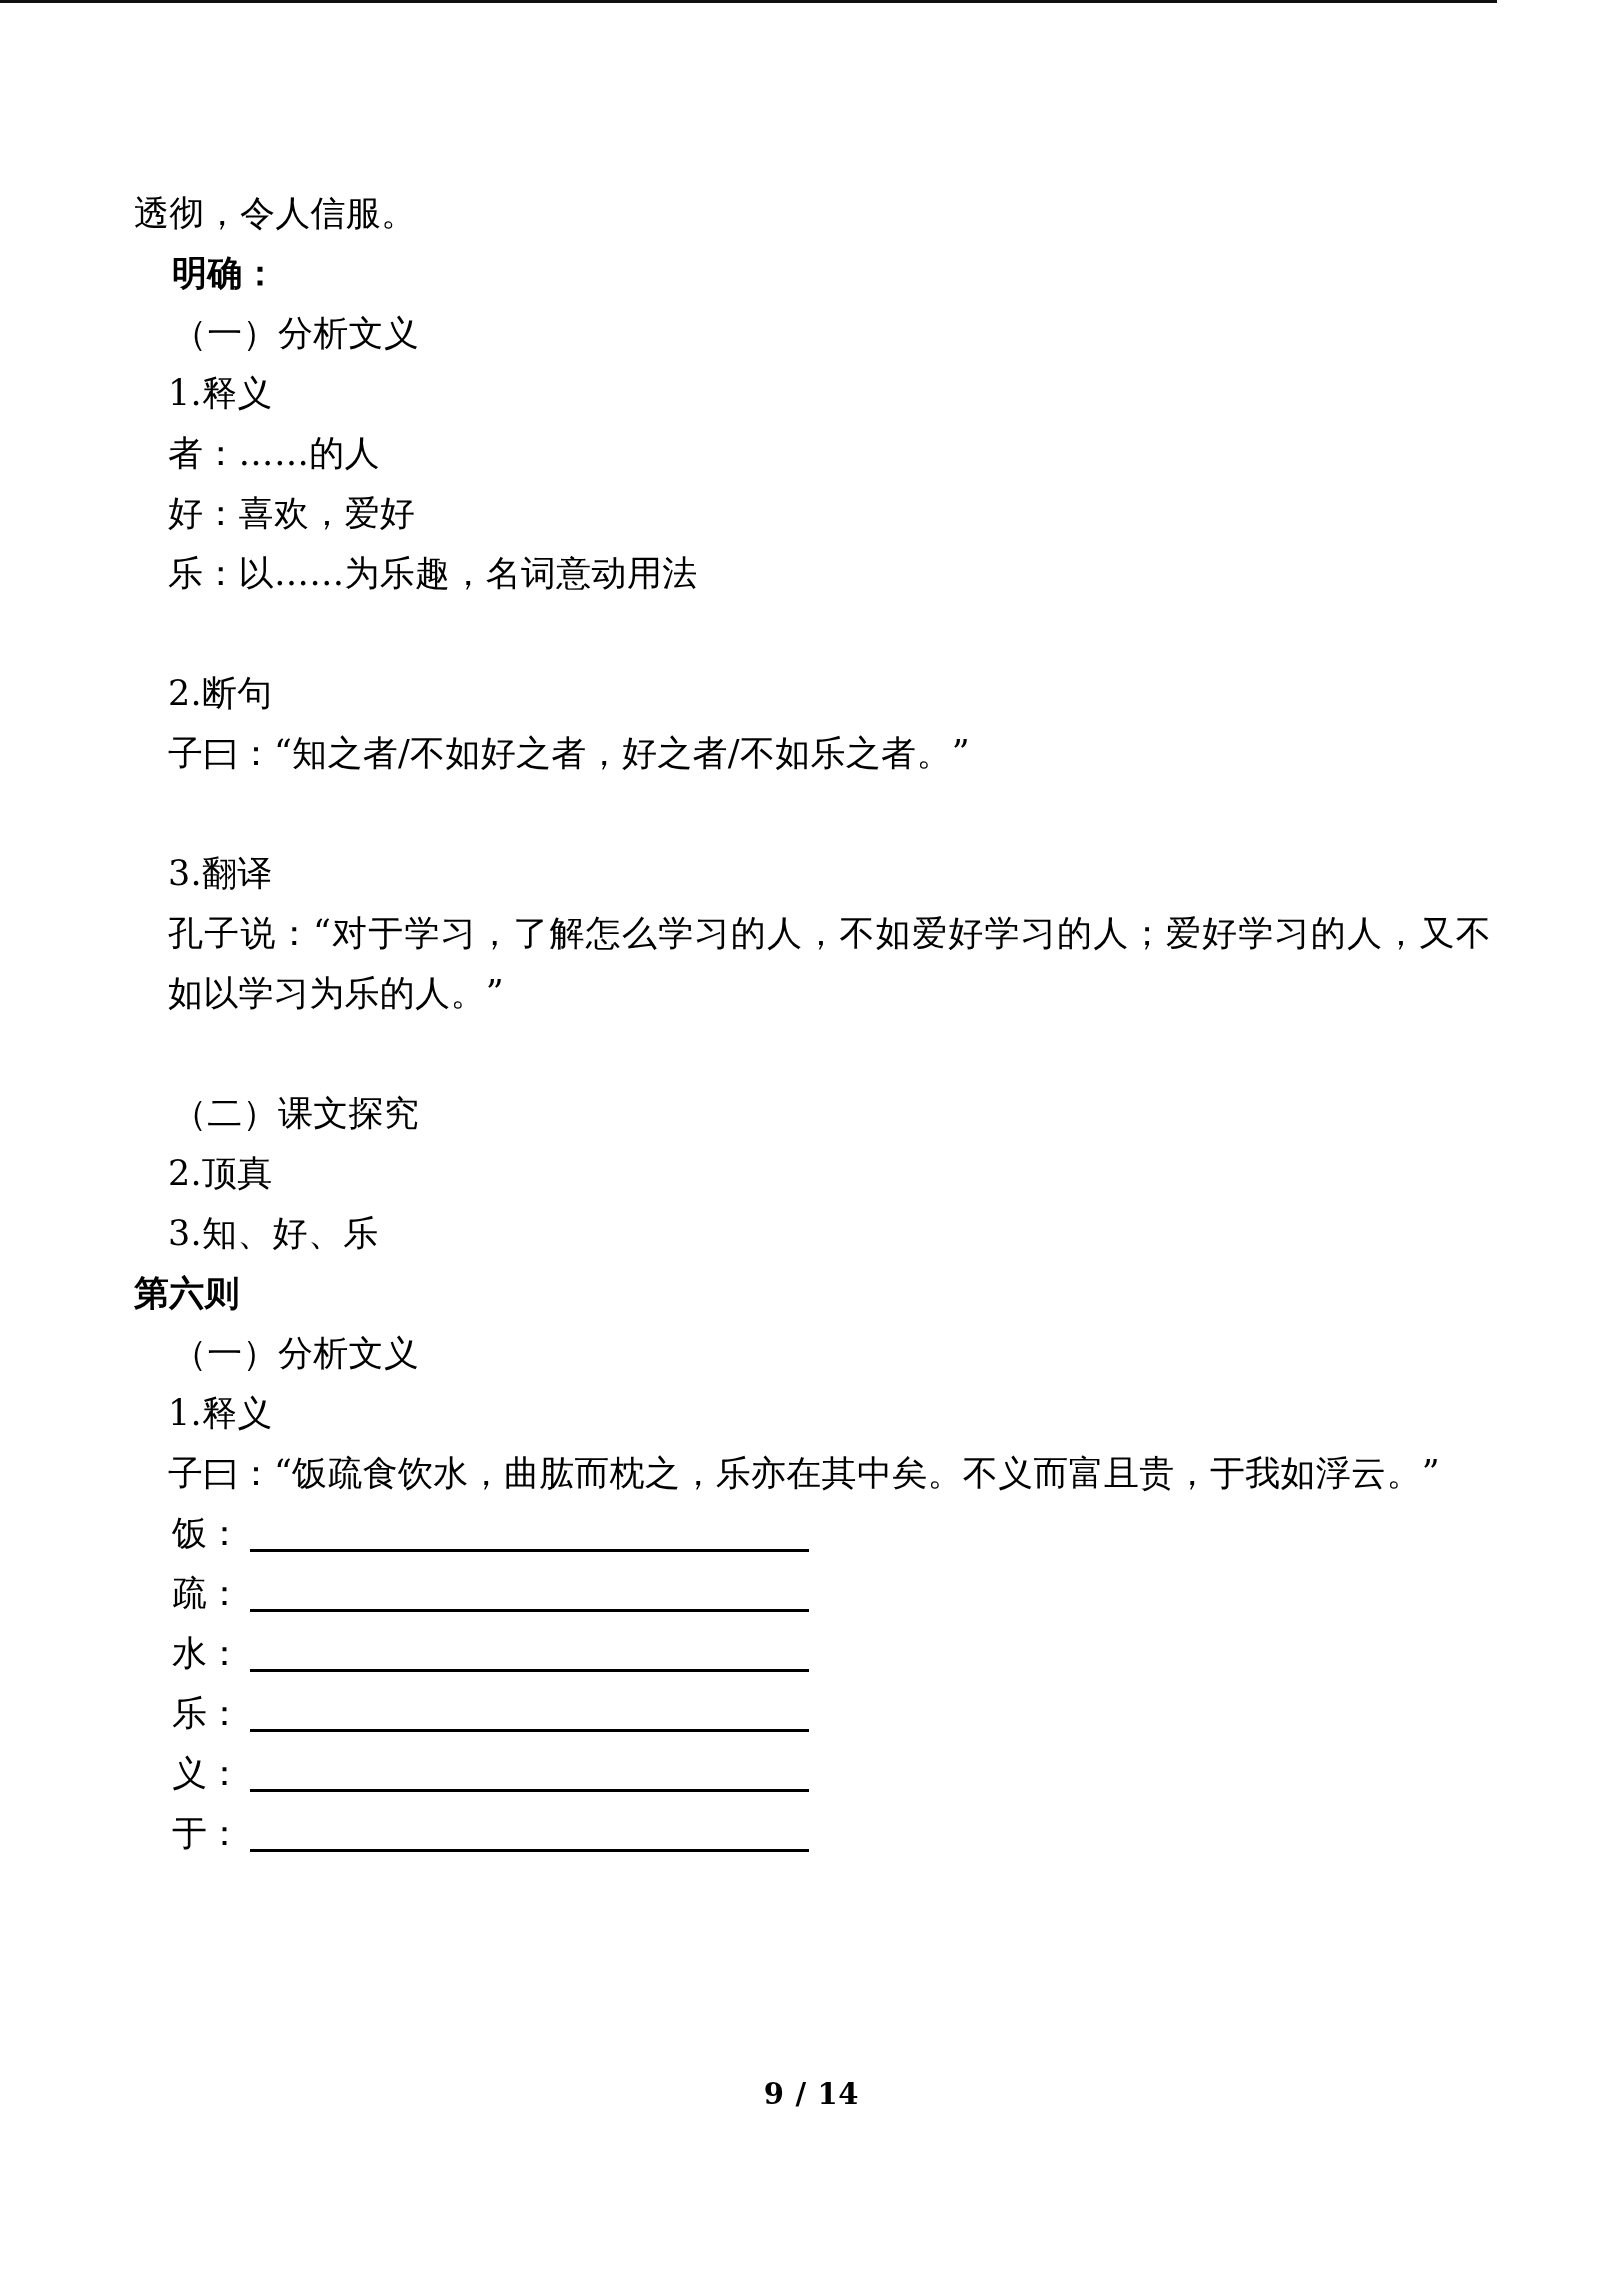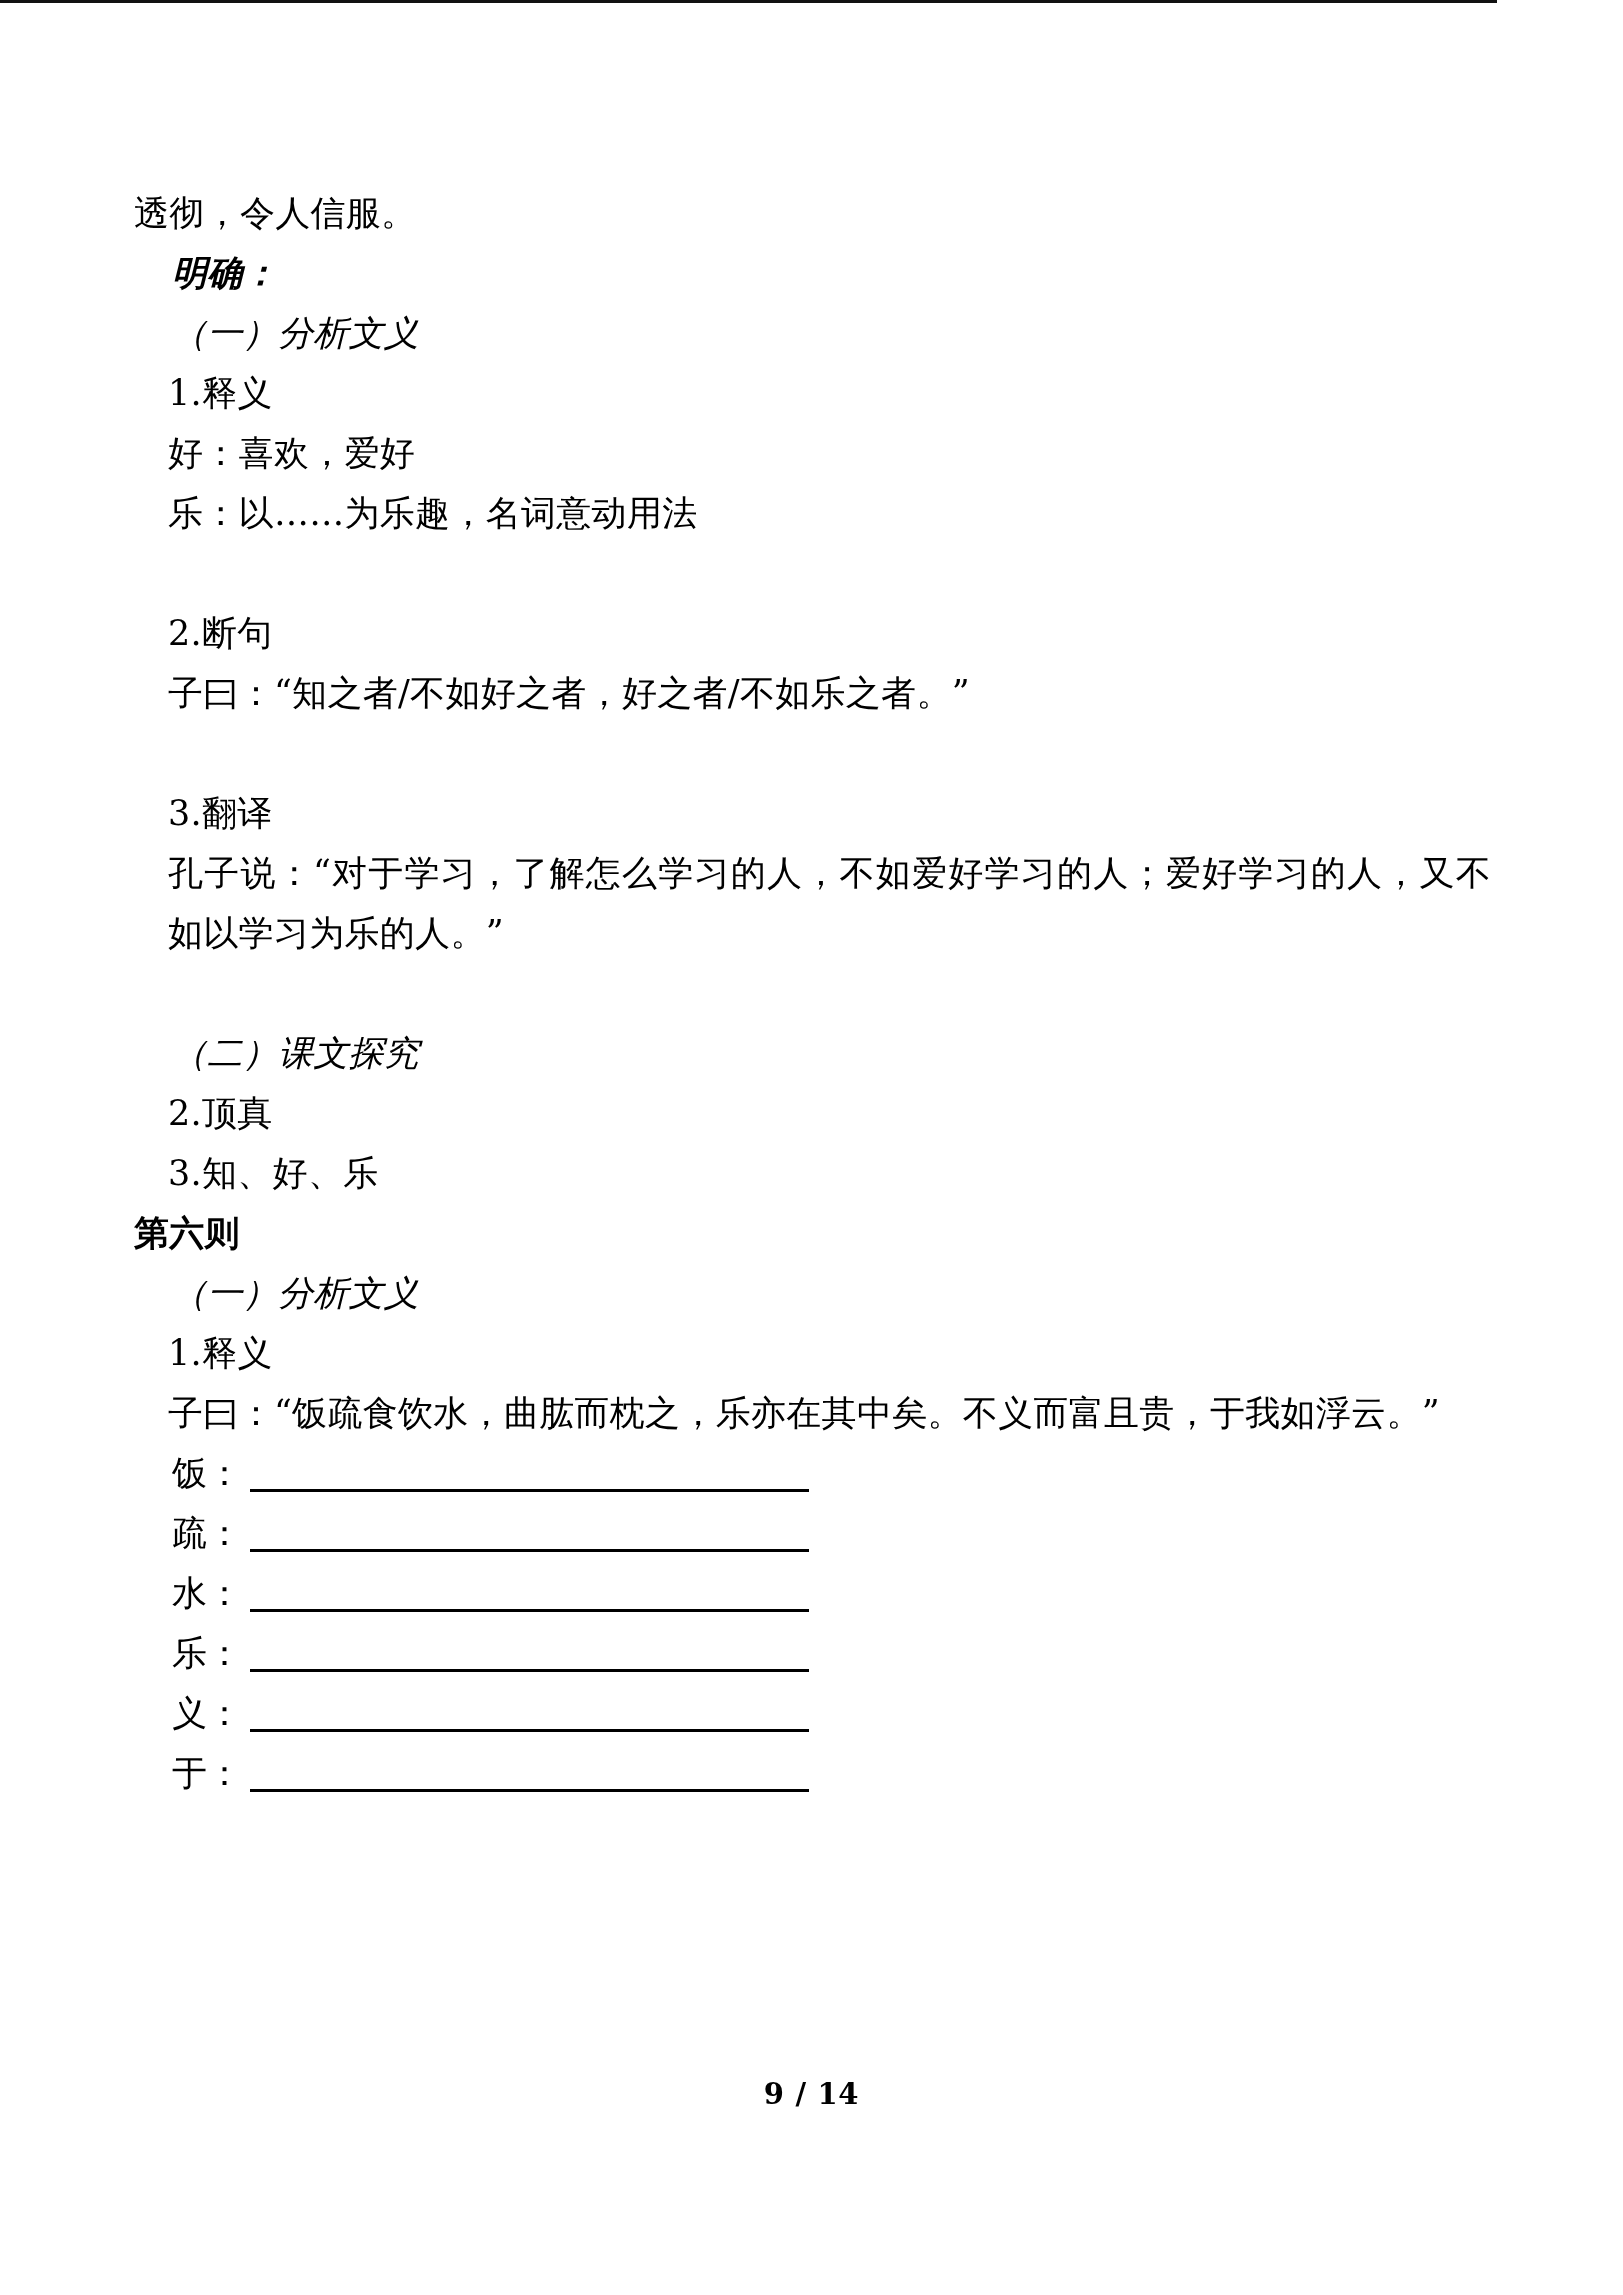--- a/index.html
+++ b/index.html
@@ -43,21 +43,21 @@
   .para {
     font-size: 35px;
     line-height: 60px;
     letter-spacing: 0.3px;
     text-align: justify;
     text-justify: inter-character;
   }
   
   .ind-0  { padding-left: 0px; }
   .ind-1  { padding-left: 34px; }
-  .ind-2  { padding-left: 38px; font-style: italic; }
+  .ind-2  { padding-left: 38px; }
   .bold   { font-weight: bold; }
   .gap-lg { height: 60px; }
 
   
   .blank-row {
     display: flex;
     align-items: flex-end;
     font-size: 35px;
     line-height: 60px;
     padding-left: 38px;
@@ -97,20 +97,21 @@
   <div class="content">
 
     <div class="line ind-0">透彻，令人信服。</div>
 
     <div class="line ind-2 bold">明确：</div>
 
     <div class="line ind-2">（一）分析文义</div>
 
     <div class="line ind-1">1.释义</div>
 
+    <div class="line ind-1">者：……的人</div>
     <div class="line ind-1">好：喜欢，爱好</div>
     <div class="line ind-1">乐：以……为乐趣，名词意动用法</div>
 
     <div class="gap-lg"></div>
 
     <div class="line ind-1">2.断句</div>
     <div class="line ind-1">子曰：“知之者/不如好之者，好之者/不如乐之者。”</div>
 
     <div class="gap-lg"></div>
 

